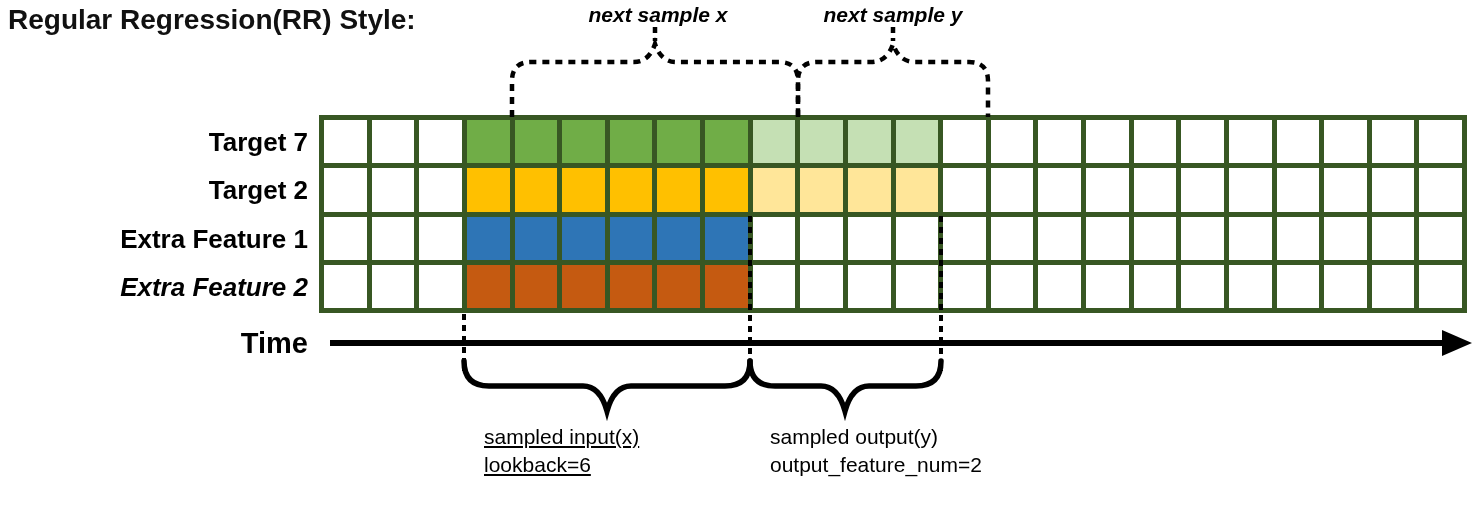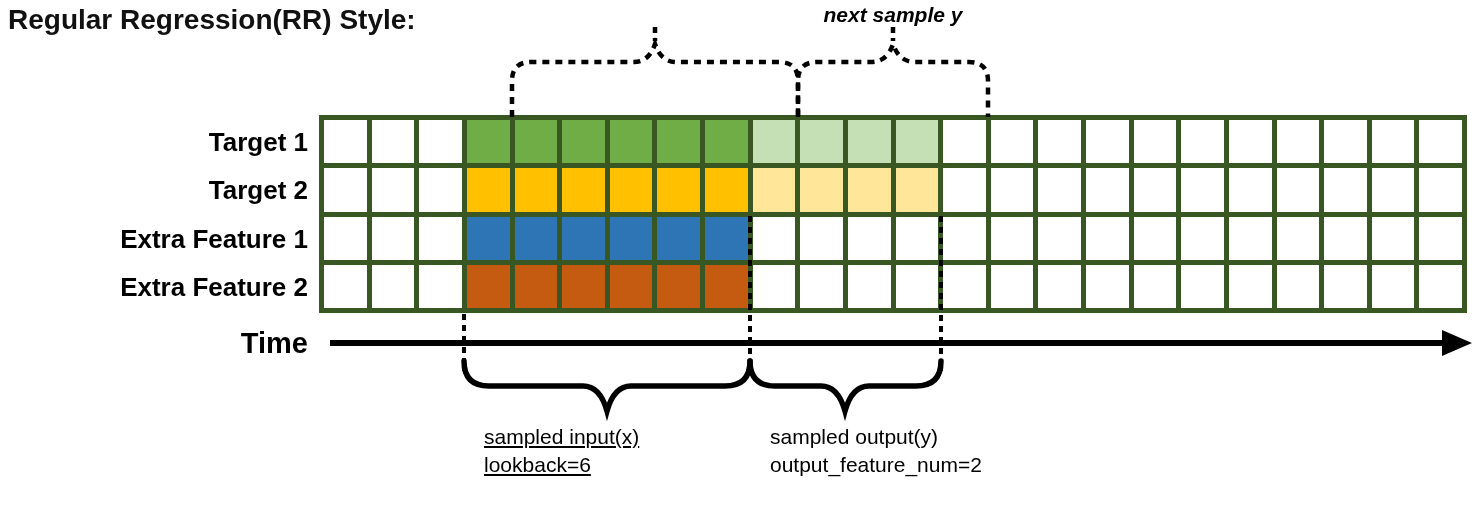--- a/index.html
+++ b/index.html
@@ -38,27 +38,28 @@
   #output-block { left:770px; }
   .text-block span { display:block; }
 </style>
 </head>
 <body>
 
 <div id="canvas">
 
   <div class="title">Regular Regression(RR) Style:</div>
 
+  <div id="next-x" class="next-label">next sample x</div>
   <div id="next-y" class="next-label">next sample y</div>
 
   <div id="row-labels">
-      <div class="row-label" style="top: 126px;">Target 1</div>
+      <div class="row-label" style="top: 126px;">Target 7</div>
       <div class="row-label" style="top: 174px;">Target 2</div>
       <div class="row-label" style="top: 223px;">Extra Feature 1</div>
-      <div class="row-label" style="top: 271px;">Extra Feature 2</div>
+      <div class="row-label" style="top: 271px; font-style: italic;">Extra Feature 2</div>
     </div>
 
   <div id="grid">
       <div class="cell" style="background: rgb(255, 255, 255);"></div>
       <div class="cell" style="background: rgb(255, 255, 255);"></div>
       <div class="cell" style="background: rgb(255, 255, 255);"></div>
       <div class="cell" style="background: rgb(112, 173, 71);"></div>
       <div class="cell" style="background: rgb(112, 173, 71);"></div>
       <div class="cell" style="background: rgb(112, 173, 71);"></div>
       <div class="cell" style="background: rgb(112, 173, 71);"></div>

